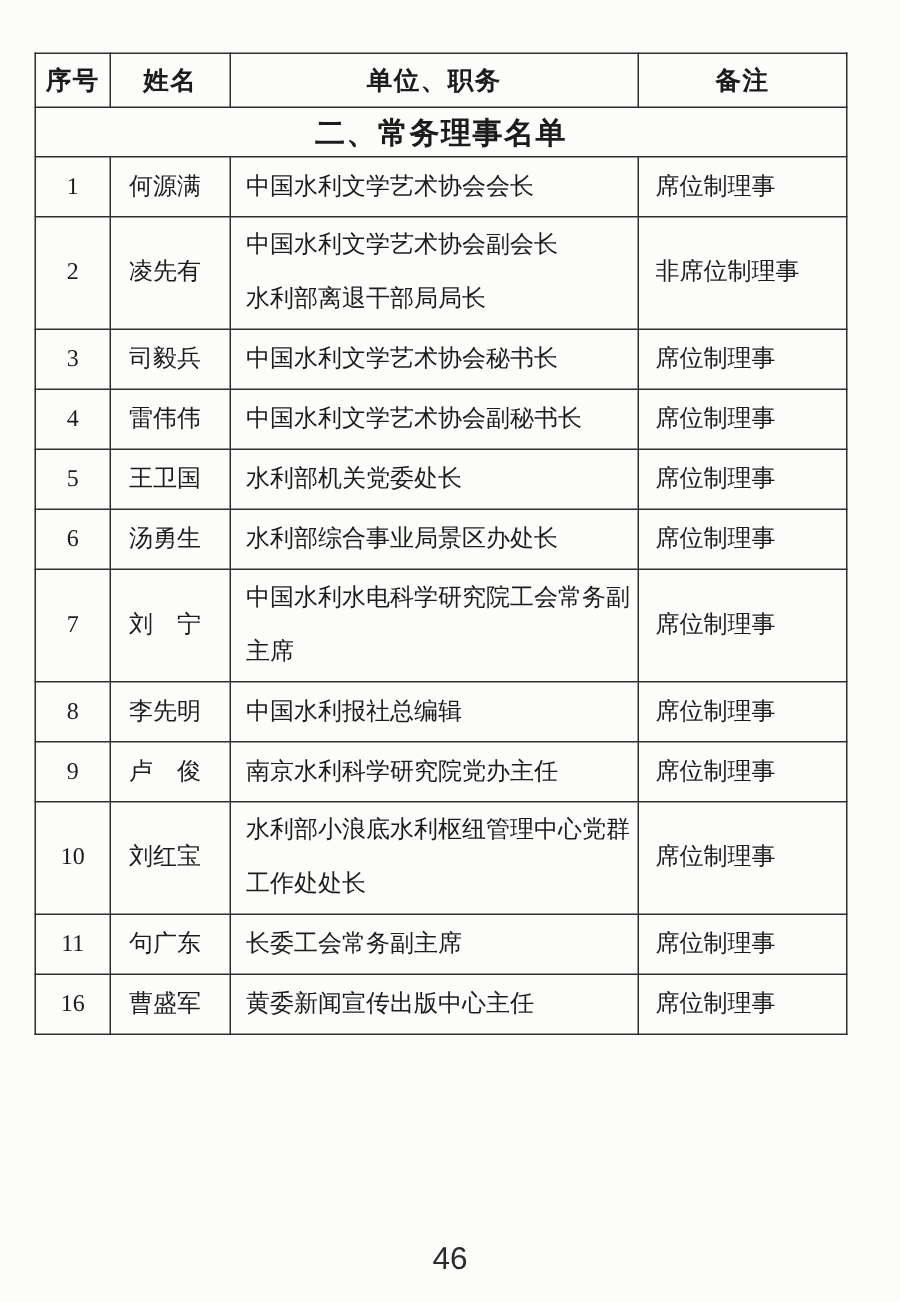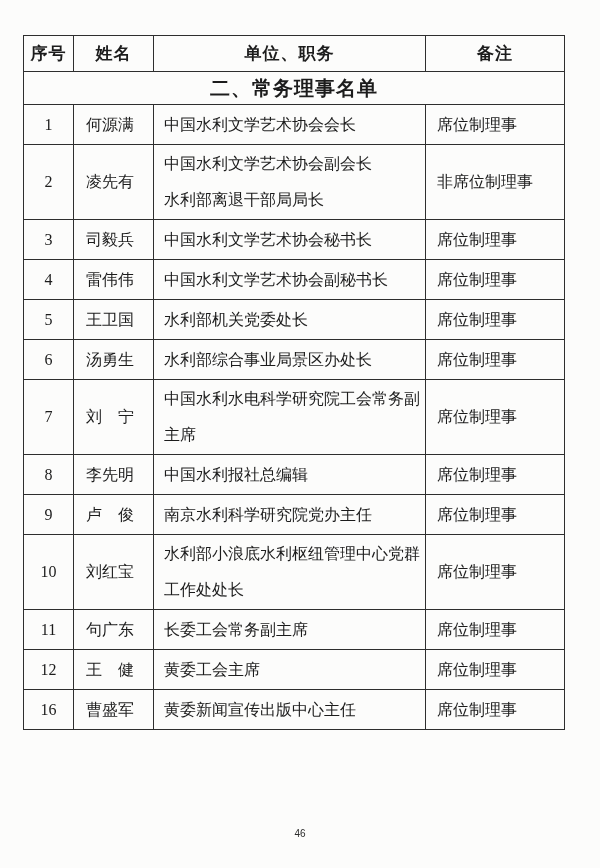--- a/index.html
+++ b/index.html
@@ -69,21 +69,21 @@
   td.cell-note {
     padding-left: 11px;
   }
   .page-number {
     position: absolute;
     left: 0;
     right: 0;
     top: 828px;
     text-align: center;
     font-family: "Liberation Sans", "DejaVu Sans", sans-serif;
-    font-size: 10px;
+    font-size: 21px;
     color: #2b2b2b;
   }
 </style>
 </head>
 <body>
 
 <div class="sheet"></div>
 
 <table class="roster">
   <colgroup>
@@ -175,26 +175,20 @@
     <td class="cell-note">席位制理事</td>
   </tr>
 
   <tr>
     <td class="cell-no">11</td>
     <td class="cell-name">句广东</td>
     <td class="cell-pos">长委工会常务副主席</td>
     <td class="cell-note">席位制理事</td>
   </tr>
 
-  <tr>
-    <td class="cell-no">12</td>
-    <td class="cell-name">王　健</td>
-    <td class="cell-pos">黄委工会主席</td>
-    <td class="cell-note">席位制理事</td>
-  </tr>
 
 
 
 
   <tr>
     <td class="cell-no">16</td>
     <td class="cell-name">曹盛军</td>
     <td class="cell-pos">黄委新闻宣传出版中心主任</td>
     <td class="cell-note">席位制理事</td>
   </tr>

